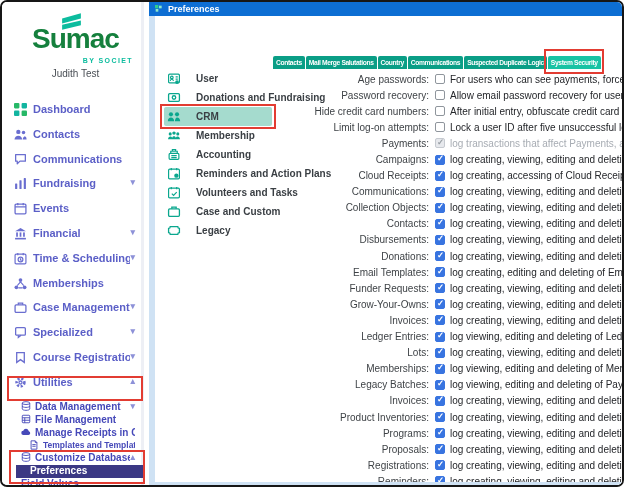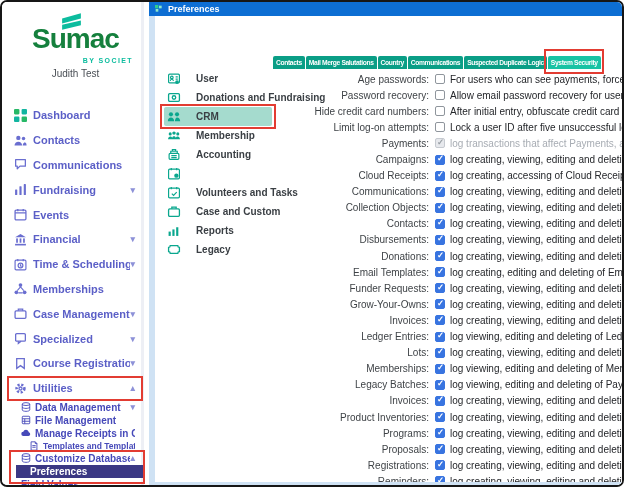--- a/index.html
+++ b/index.html
@@ -7,21 +7,21 @@
   .screen{position:relative;width:624px;height:487px;border:2px solid #161616;border-radius:7px;overflow:hidden;background:#fff}
 
   
   .app-sidebar{position:absolute;left:0;top:0;width:147px;height:100%;background:#fff;z-index:3}
   .app-sidebar::before{content:"";position:absolute;right:5px;top:0;bottom:0;width:3px;background:#edeff5}
   .logo-flag{position:absolute;left:57px;top:10px;width:25px;height:19px}
   .logo-name{position:absolute;top:21px;left:0;width:100%;text-align:center;font-size:28px;font-weight:bold;color:#15803d;letter-spacing:-1px}
   .logo-tag{position:absolute;top:55px;right:16px;font-size:7px;font-weight:bold;color:#0cbc9e;letter-spacing:1.4px}
   .user-name{position:absolute;top:66px;width:100%;text-align:center;font-size:10px;color:#4a4f55}
   #app-nav{position:absolute;top:101px;left:0;right:6px}
-  .nav-item{display:flex;align-items:center;cursor:pointer;position:relative;color:#5b5fc7}
+  .nav-item{display:flex;cursor:pointer;position:relative;color:#5b5fc7}
   .nav-item.lv0{height:24.8px;padding:0 8px 0 12px;font-size:11px;font-weight:600}
   .nav-item.lv1{height:13px;padding:0 8px 0 19px;font-size:10px;font-weight:bold;color:#4649b9}
   .nav-item.lv2{height:12px;padding:0 8px 0 27px;font-size:8.5px;font-weight:bold;color:#4649b9}
   .nlabel{white-space:nowrap;overflow:hidden}
   .nicon{display:inline-flex;width:13px;height:13px;margin-right:6px;color:#6a6ed0;flex:0 0 auto}
   .lv1 .nicon,.lv2 .nicon{width:10px;height:10px;margin-right:4px;color:#4649b9}
   .nicon svg,.picon svg,.ticon svg,.logo-flag svg{width:100%;height:100%;display:block}
   .caret{margin-left:auto;font-size:9px;color:#8d91d8;flex:0 0 auto}
   .nav-item.selected{background:#3b3884;color:#fff;margin-left:14px;padding-left:14px}
   .nav-item.annotated::after{content:"";position:absolute;left:5px;right:0;top:0;bottom:0;border:2px solid #e23c32;pointer-events:none;z-index:6}
@@ -319,48 +319,39 @@
             <span class="plabel" data-name="pref-item-label">Accounting</span>
           </div>
           <div class="pref-item" data-name="pref-item-reminders-and-action-plans">
             <span class="picon" data-name="reminders-action-plans-icon">
               <svg viewBox="0 0 12 12" fill="none" stroke="currentColor" stroke-width="1.1">
                 <rect x="1" y="2" width="10" height="9" rx="1"></rect>
                 <path d="M3.5 1v2M8.5 1v2"></path>
                 <circle cx="8.2" cy="8" r="2" fill="currentColor" stroke="none"></circle>
               </svg>
             </span>
+            <span class="plabel" data-name="pref-item-label">Reminders and Action Plans</span>
           </div>
           <div class="pref-item" data-name="pref-item-volunteers-and-tasks">
             <span class="picon" data-name="volunteers-tasks-icon">
               <svg viewBox="0 0 12 12" fill="none" stroke="currentColor" stroke-width="1.1">
                 <rect x="1" y="2" width="10" height="9" rx="1"></rect>
                 <path d="M3.5 1v2M8.5 1v2M4 7l1.6 1.6 2.9-3"></path>
               </svg>
             </span>
             <span class="plabel" data-name="pref-item-label">Volunteers and Tasks</span>
           </div>
           <div class="pref-item" data-name="pref-item-case-and-custom">
             <span class="picon" data-name="case-custom-icon">
               <svg viewBox="0 0 12 12" fill="none" stroke="currentColor" stroke-width="1.2">
                 <rect x="1" y="3.5" width="10" height="7" rx="1"></rect>
                 <path d="M4 3.5V2h4v1.5"></path>
               </svg>
             </span>
             <span class="plabel" data-name="pref-item-label">Case and Custom</span>
-          </div>
-          <div class="pref-item" data-name="pref-item-reports">
-            <span class="picon" data-name="reports-icon">
-              <svg viewBox="0 0 12 12" fill="currentColor">
-                <rect x="1" y="7" width="2" height="4"></rect>
-                <rect x="4.5" y="5" width="2" height="6"></rect>
-                <rect x="8" y="3" width="2" height="8"></rect>
-              </svg>
-            </span>
-            <span class="plabel" data-name="pref-item-label">Reports</span>
           </div>
           <div class="pref-item" data-name="pref-item-legacy">
             <span class="picon" data-name="legacy-icon">
               <svg viewBox="0 0 12 12" fill="none" stroke="currentColor" stroke-width="1.2">
                 <path d="M1 4c1 0 1.5-.6 1.5-1.5h7C9.5 3.4 10 4 11 4v4c-1 0-1.5.6-1.5 1.5h-7C2.5 8.6 2 8 1 8z"></path>
               </svg>
             </span>
             <span class="plabel" data-name="pref-item-label">Legacy</span>
           </div>
         </nav>

